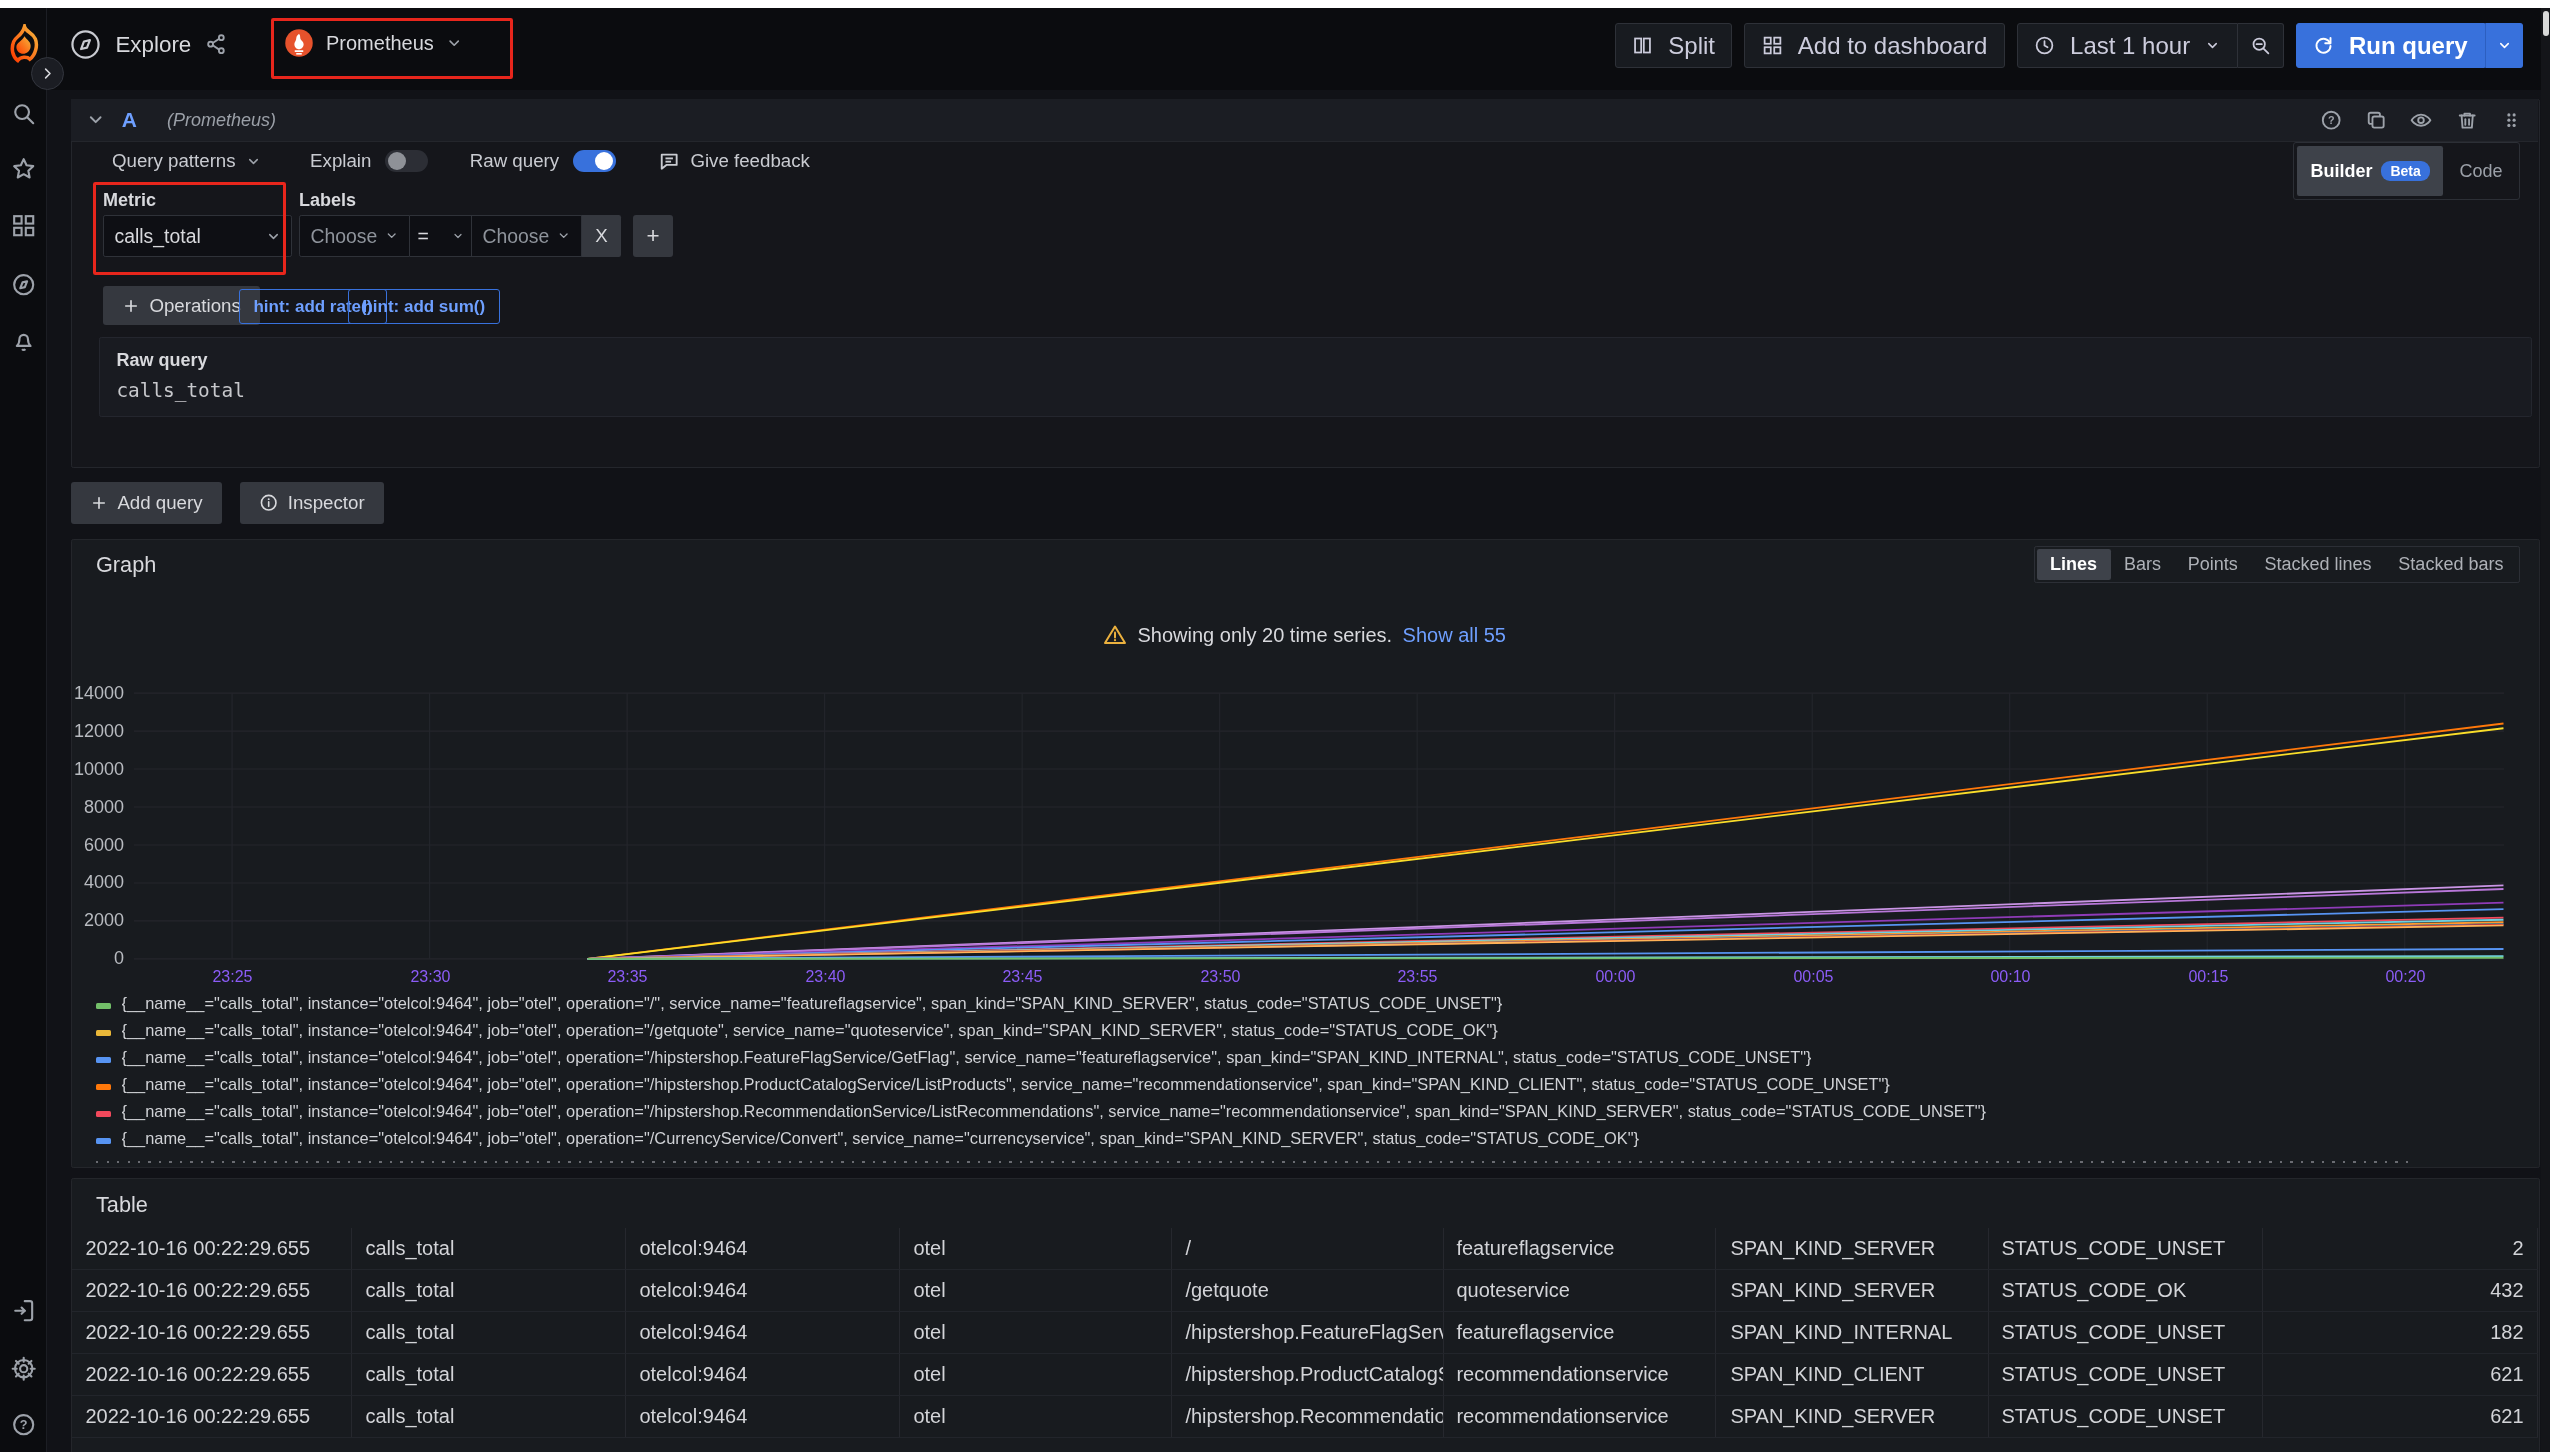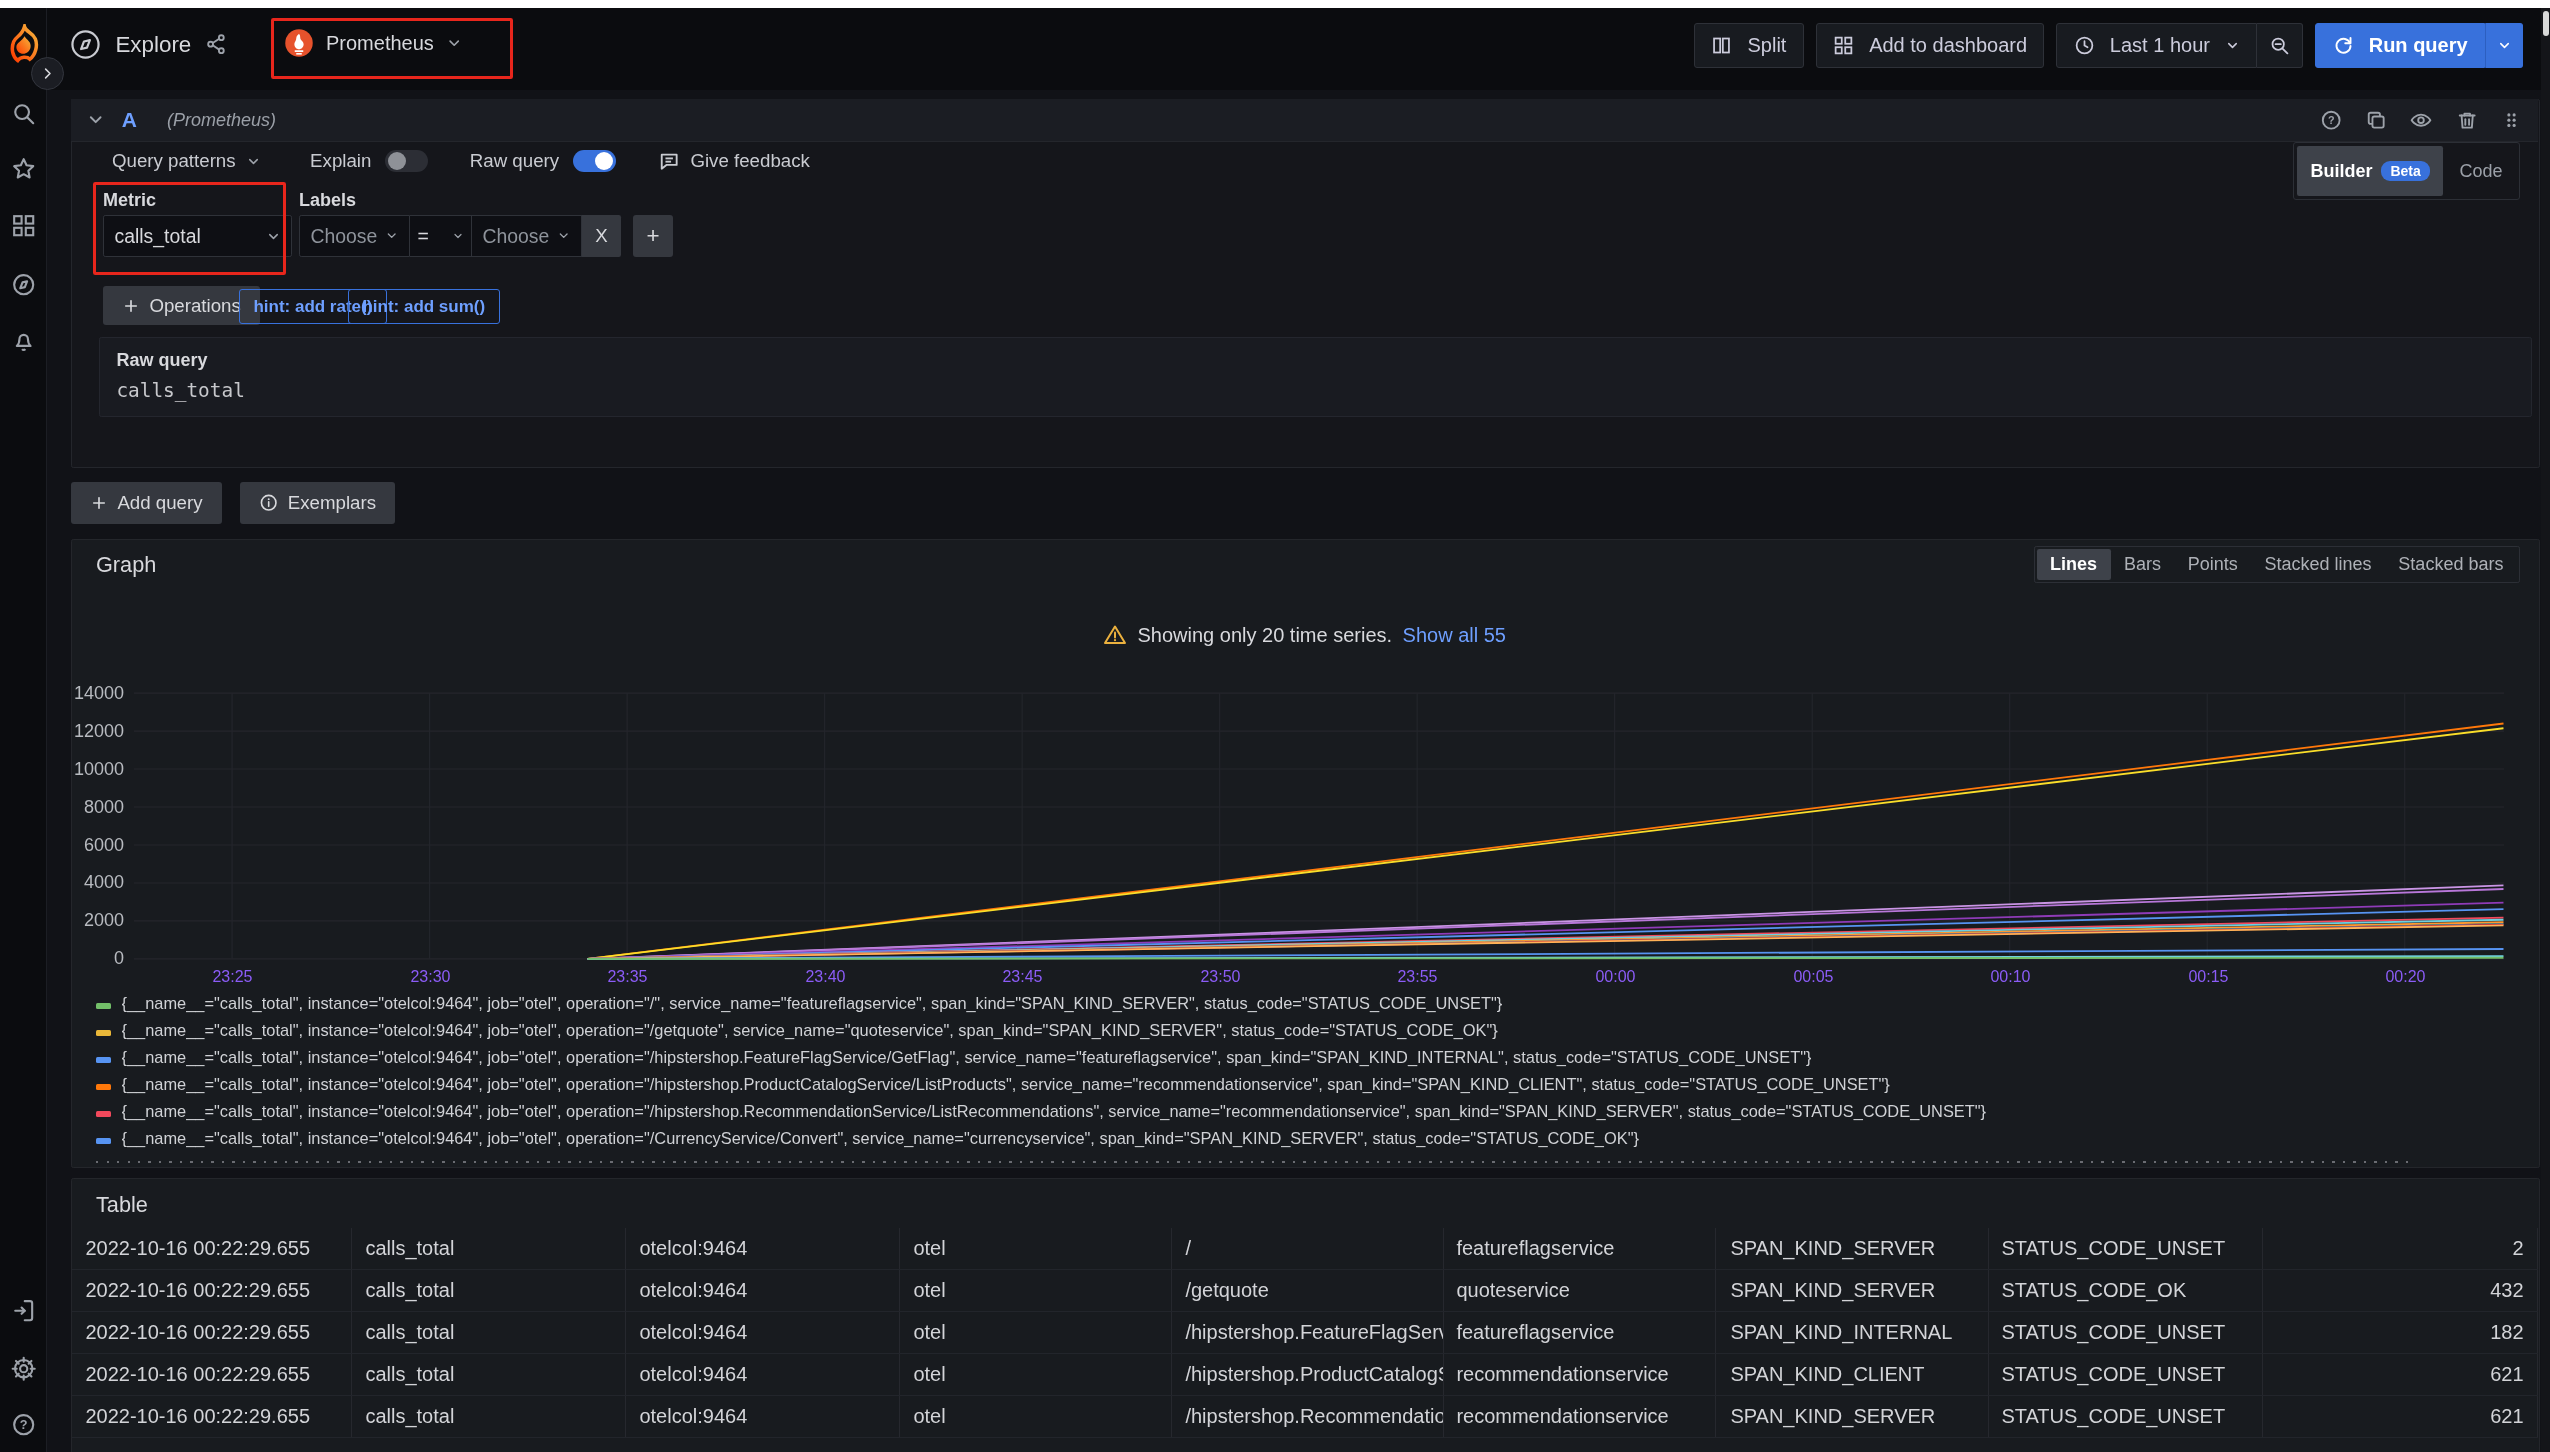--- a/index.html
+++ b/index.html
@@ -10,21 +10,21 @@
   svg{display:block;}
   
   #topstrip{left:0;top:0;width:2550px;height:7.5px;background:#ffffff;}
   #navbar{left:0;top:7.5px;width:2550px;height:82px;background:#0b0c0f;}
   #sidebar{left:0;top:7.5px;width:46px;height:1445px;background:#0b0c0f;border-right:0.7px solid #1c1e24;}
   .side-ico{position:absolute;left:10.5px;width:25.4px;height:25.4px;}
   #expand-btn{left:31px;top:57px;width:31px;height:31px;border-radius:50%;background:#1b1d23;
               border:0.7px solid #33363e;display:flex;align-items:center;justify-content:center;z-index:5;}
   .navtxt{font-size:22.4px;font-weight:500;color:#d8d9dd;}
   .topbtn{display:inline-flex;align-items:center;gap:15px;height:43px;padding:0 16.4px;background:#181b20;
-          border:0.7px solid #2e3138;border-radius:3px;font-size:20px;font-weight:500;color:#ccccdc;}
+          border:0.7px solid #2e3138;border-radius:3px;font-size:24px;font-weight:500;color:#ccccdc;}
   .blue{background:#3871dc;border:0.7px solid #3871dc;color:#fff;}
   
   .redbox{border:3.7px solid #e8261c;border-radius:2.2px;pointer-events:none;z-index:9;}
   
   #query-panel{left:71px;top:99px;width:2467px;height:367px;background:#15161b;border:0.7px solid #24262c;border-radius:2.2px;}
   #query-header{left:71px;top:99px;width:2467px;height:42px;background:#1b1d23;border-bottom:0.7px solid #24262c;
                 display:flex;align-items:center;}
   .refid{color:#6e9fff;font-size:21px;font-weight:700;}
   .dshint{color:#9ba0a8;font-size:18px;font-style:italic;}
   .toggle{width:43px;height:22.4px;border-radius:12px;position:relative;}
@@ -385,21 +385,21 @@
         <line x1="5" y1="12" x2="19" y2="12"></line>
       </svg>
     <span>Add query</span>
   </div>
   <div class="abs graybtn" style="left:240px;top:482px;height:42px;padding:0 19.4px;">
     <svg width="19.4" height="19.4" viewBox="0 0 24 24" fill="none" stroke="#d8d9dd" stroke-width="2">
         <circle cx="12" cy="12" r="9"></circle>
         <line x1="12" y1="11" x2="12" y2="16.5" stroke-linecap="round"></line>
         <circle cx="12" cy="7.6" r="1.2" fill="#d8d9dd" stroke="none"></circle>
       </svg>
-    <span>Exemplars</span>
+    <span>Inspector</span>
   </div>
 
   <div id="graph-panel" class="abs"></div>
   <div class="abs panel-title" style="left:96px;top:552px;">Graph</div>
   <div class="abs" style="right:30px;top:546px;">
       <div id="modes">
         <div class="mode-chip mode-active">Lines</div>
         <div class="mode-chip">Bars</div>
         <div class="mode-chip">Points</div>
         <div class="mode-chip">Stacked lines</div>

